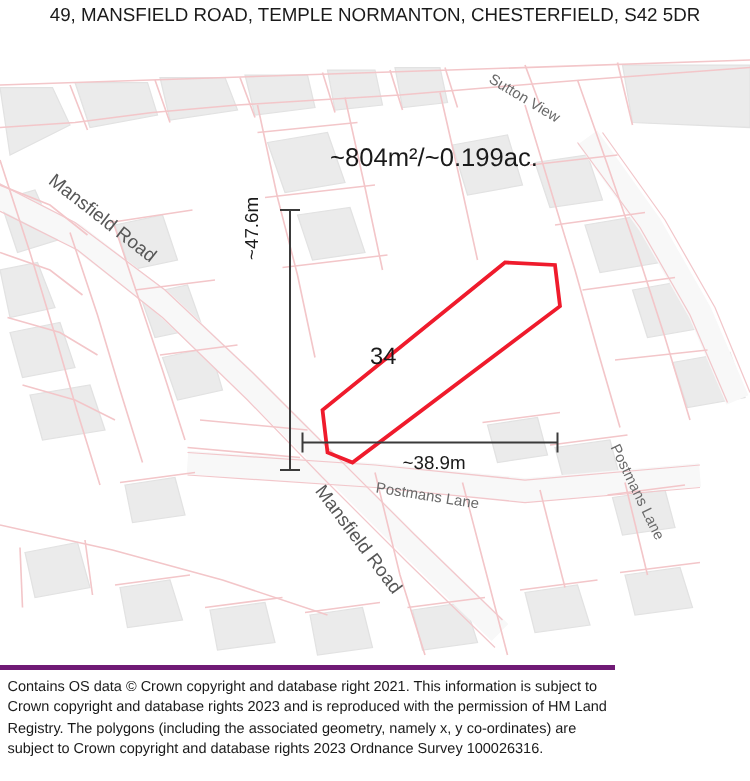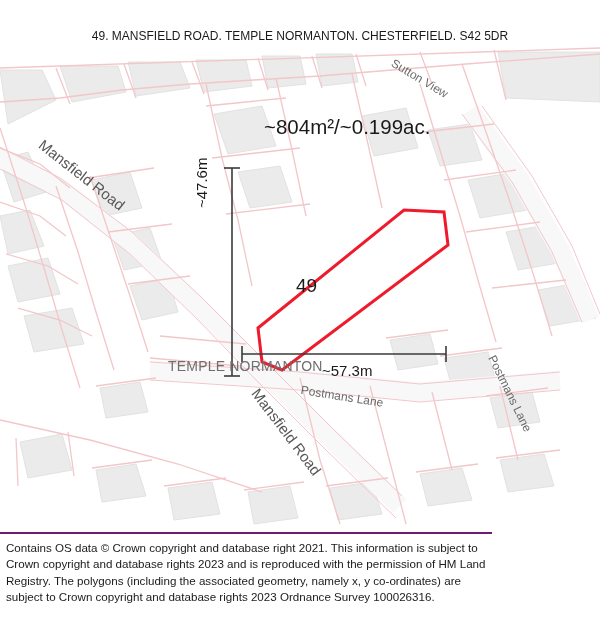--- a/index.html
+++ b/index.html
@@ -24,24 +24,23 @@
     position: absolute;
     top: 0;
     left: 0;
     width: 600px;
     height: 42px;
     text-align: center;
     padding-top: 5px;
     box-sizing: border-box;
   }
   .header .title {
-    font-size: 12px;
+    font-size: 15px;
     line-height: 15px;
     color: #1a1a1a;
-    margin-top: 24px;
   }
   .header .subtitle {
     font-size: 11.5px;
     line-height: 15px;
     color: #1a1a1a;
   }
   
   .map-wrap {
     position: absolute;
     top: 40px;
@@ -146,21 +145,21 @@
     white-space: nowrap;
   }
   
   .footer {
     position: absolute;
     left: 0;
     top: 532px;
     width: 492px;
     padding: 6px 6px 0 6px;
     box-sizing: border-box;
-    border-top: 2px solid #701a75;
+    border-top: 4px solid #701a75;
   }
   .footer p {
     margin: 0;
     font-size: 11.6px;
     line-height: 16.4px;
     color: #1a1a1a;
   }
 </style>
 </head>
 <body>
@@ -299,29 +298,28 @@
         <path d="M 224,128 L 240,128"></path>
         <path d="M 224,336 L 240,336"></path>
 
         <path d="M 242,314 L 446,314"></path>
         <path d="M 242,306 L 242,322"></path>
         <path d="M 446,306 L 446,322"></path>
       </g>
     </svg>
 
     <div class="area-label">~804m²/~0.199ac.</div>
-    <div class="plot-number">49</div>
+    <div class="plot-number">34</div>
     <div class="dim-vertical">~47.6m</div>
-    <div class="dim-horizontal">~57.3m</div>
+    <div class="dim-horizontal">~38.9m</div>
 
     <div class="map-label label-mansfield-1">Mansfield Road</div>
     <div class="map-label label-mansfield-2">Mansfield Road</div>
     <div class="map-label label-sutton-view">Sutton View</div>
     <div class="map-label label-postmans-1">Postmans Lane</div>
     <div class="map-label label-postmans-2">Postmans Lane</div>
-    <div class="map-label label-temple">TEMPLE NORMANTON</div>
   </div>
 
   <div class="footer">
     <p>Contains OS data © Crown copyright and database right 2021. This information is subject to Crown copyright and database rights 2023 and is reproduced with the permission of HM Land Registry. The polygons (including the associated geometry, namely x, y co-ordinates) are subject to Crown copyright and database rights 2023 Ordnance Survey 100026316.</p>
   </div>
 
 </div>
 
 </body></html>

